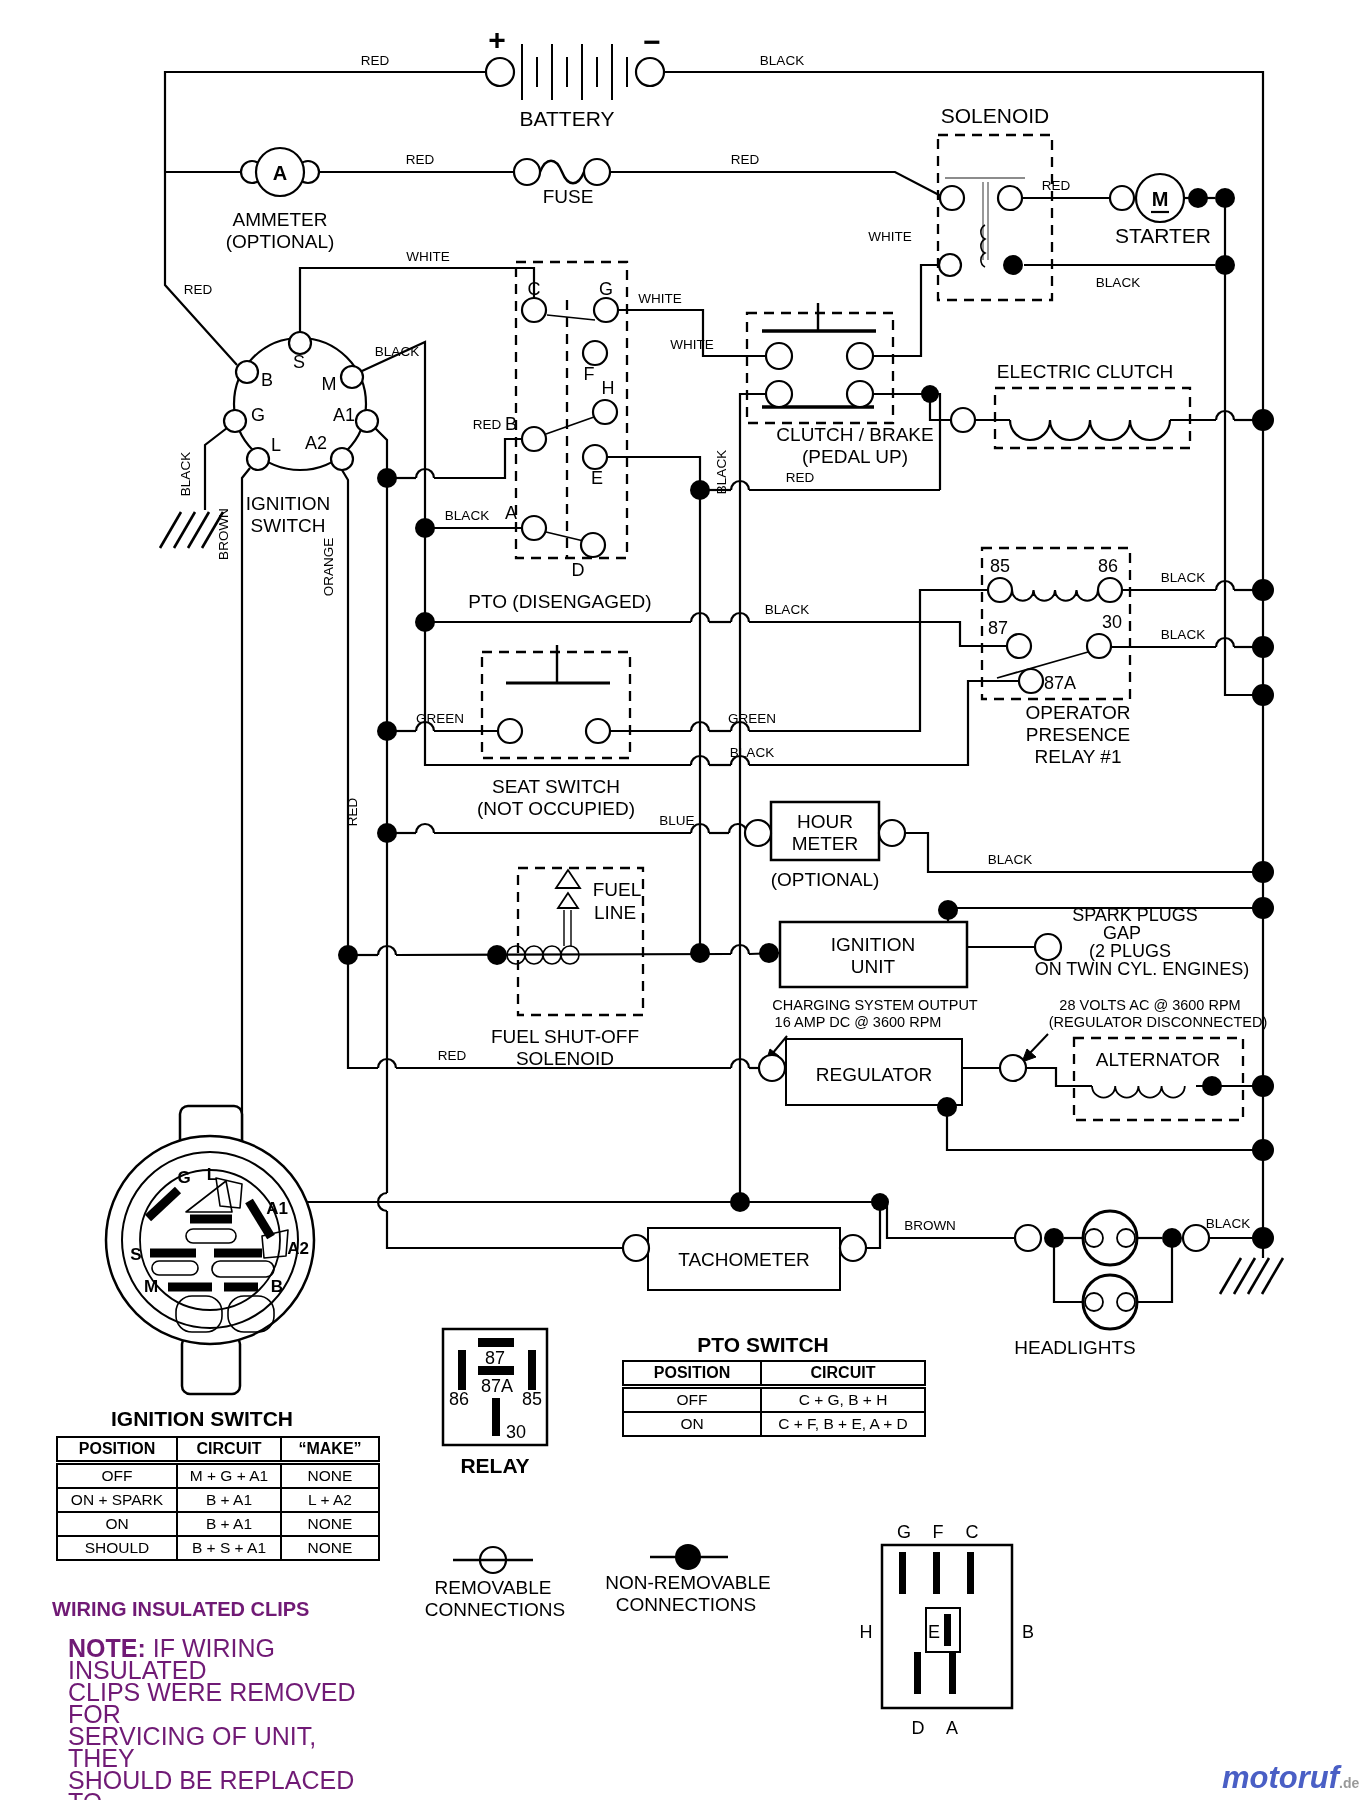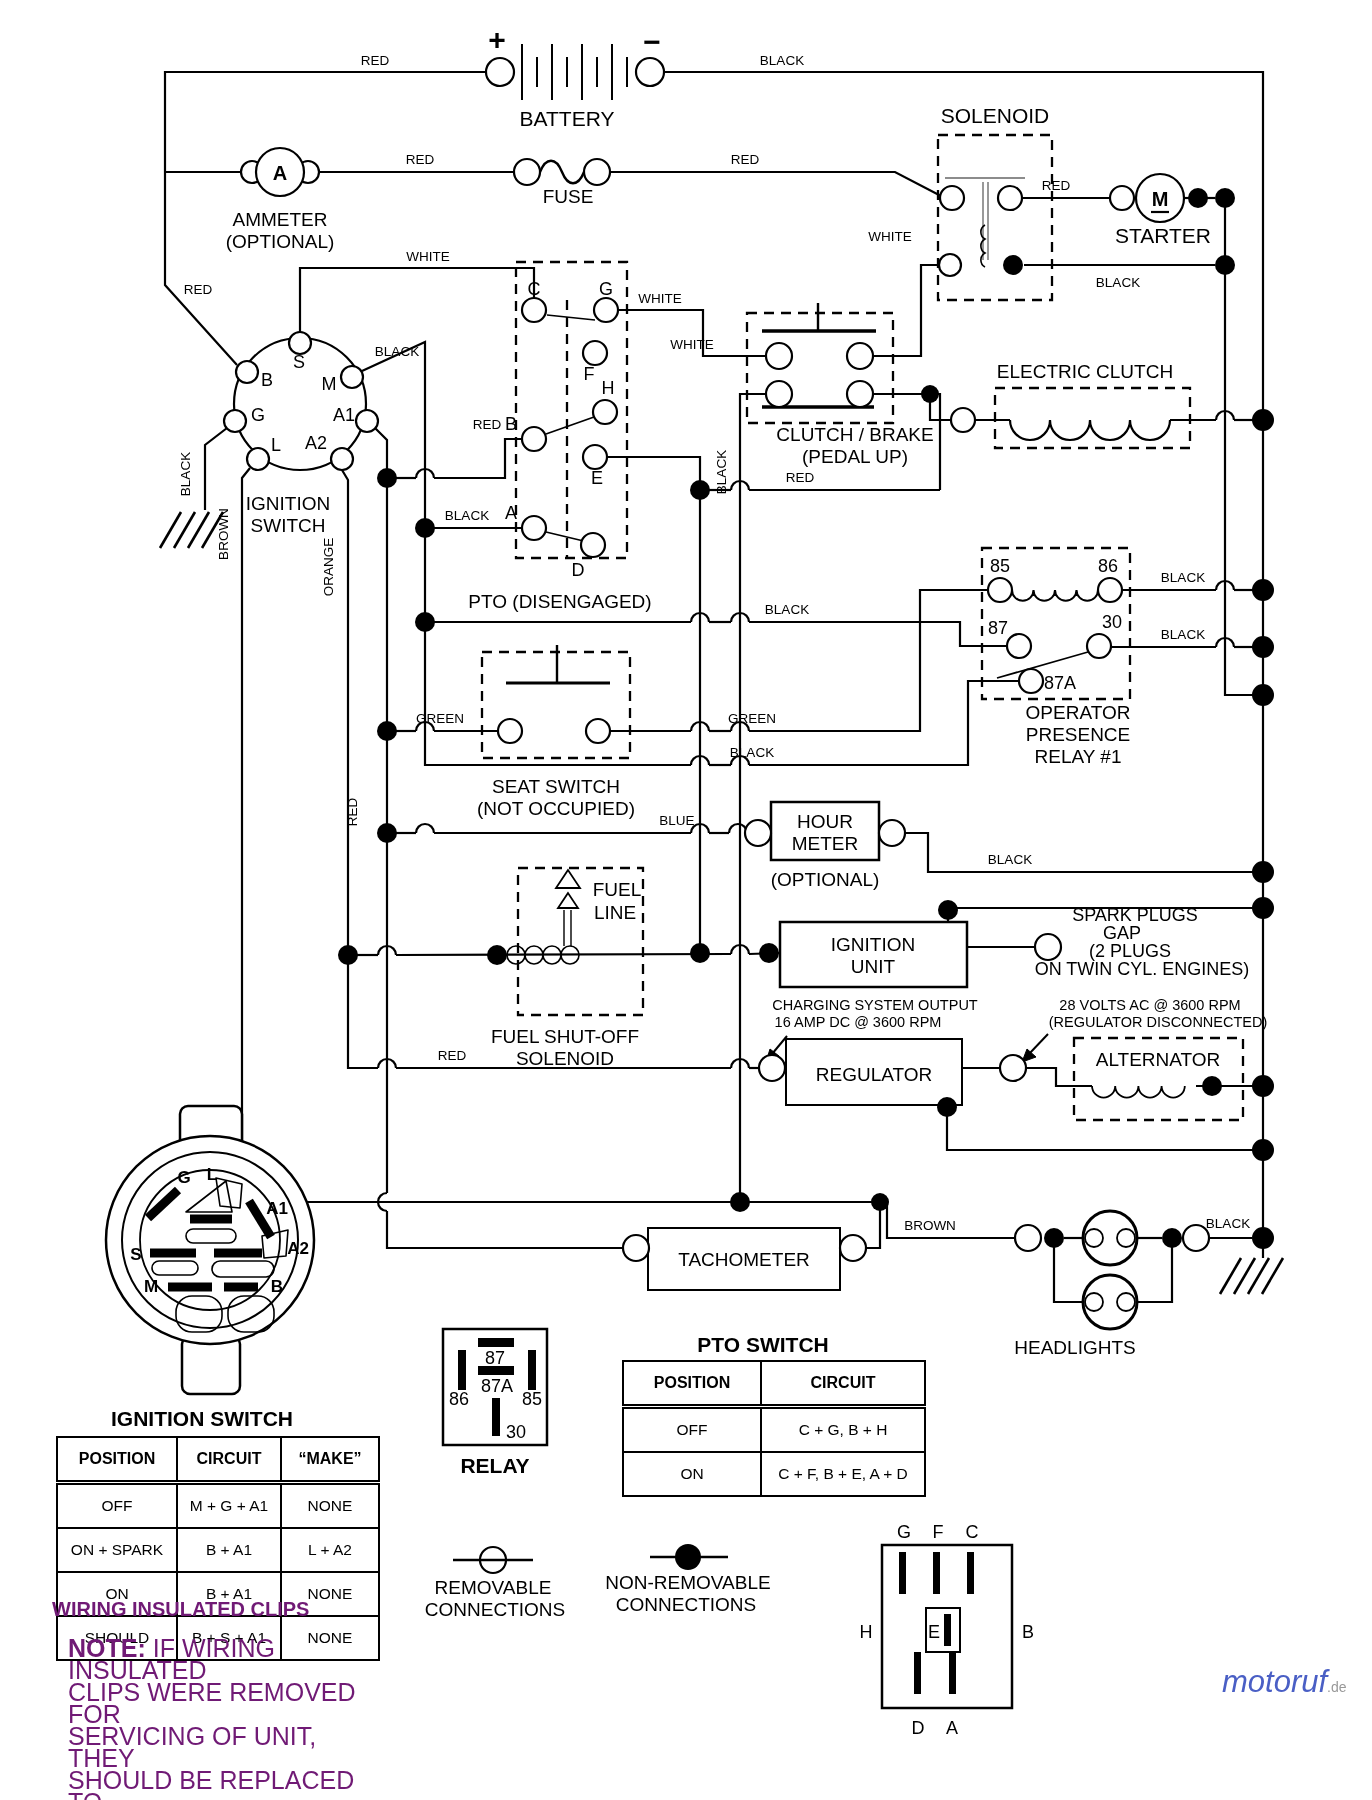--- a/index.html
+++ b/index.html
@@ -11,35 +11,35 @@
   .big{font-size:21px;}
   .wl{font-size:13.5px;text-anchor:middle;}
   .tl{font-size:18px;text-anchor:middle;}
   .plug{font-size:17px;font-weight:bold;text-anchor:middle;}
   .sm{font-size:14.5px;text-anchor:middle;}
   .sp{font-size:18px;text-anchor:middle;}
   .ttl{font-size:21px;font-weight:bold;text-anchor:middle;}
   .sym{font-size:20px;font-weight:bold;text-anchor:middle;}
   .batsym{font-size:30px;font-weight:bold;text-anchor:middle;}
   .tbl{position:absolute;border-collapse:collapse;background:#fff;}
-  .tbl th,.tbl td{border:2px solid #000;text-align:center;padding:12px 5px;color:#000;}
+  .tbl th,.tbl td{border:2px solid #000;text-align:center;padding:2px 5px;color:#000;}
   .tbl th{font-size:16px;border-bottom:5px double #000;}
   .tbl td{font-size:15.5px;text-align:center;}
   #ign-table{left:56px;top:1436px;}
   #ign-table th:nth-child(1),#ign-table td:nth-child(1){width:108px;}
   #ign-table th:nth-child(2),#ign-table td:nth-child(2){width:92px;}
   #ign-table th:nth-child(3),#ign-table td:nth-child(3){width:86px;}
   #pto-table{left:622px;top:1360px;}
   #pto-table th:nth-child(1),#pto-table td:nth-child(1){width:126px;}
   #pto-table th:nth-child(2),#pto-table td:nth-child(2){width:152px;}
   .note{position:absolute;left:52px;top:1598px;width:336px;color:#701a75;}
   .note .nt{font-weight:bold;font-size:20px;margin:0 0 3px 0;}
   .note p{font-size:25px;line-height:22px;margin:16px;white-space:pre-line;}
   .note .nl{font-weight:bold;}
-  .wm{position:absolute;left:1222px;top:1664px;font-weight:normal;font-style:italic;font-size:31px;}
+  .wm{position:absolute;left:1222px;top:1760px;font-weight:bold;font-style:italic;font-size:31px;}
   .wm .tld{font-size:14px;font-style:normal;}
 </style>
 </head>
 <body>
 
 <div id="stage">
 <svg id="schematic" width="1372" height="1800" viewBox="0 0 1372 1800">
 
   <g stroke="#000" stroke-width="2.2" fill="none">
 

